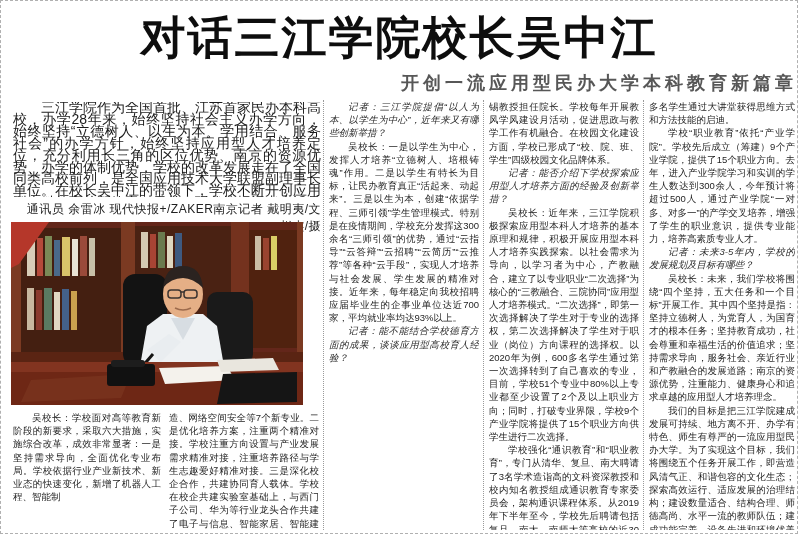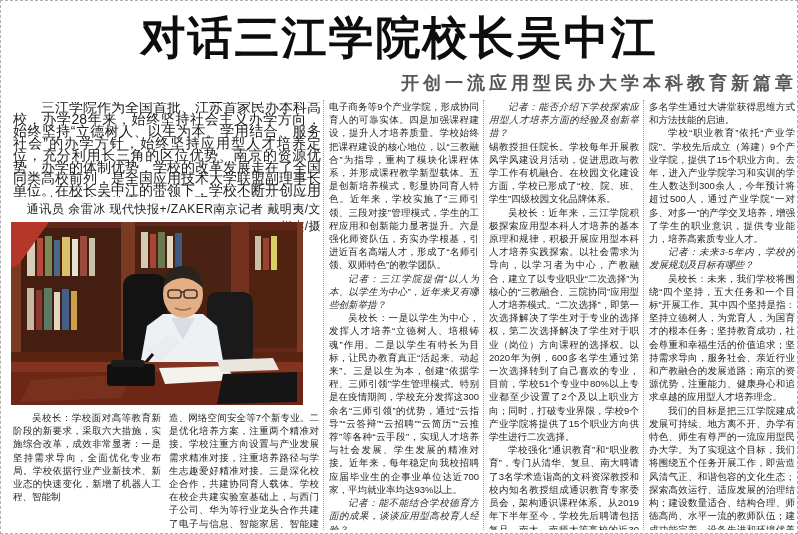--- a/index.html
+++ b/index.html
@@ -135,28 +135,27 @@
     </svg>
   </div>
 
   <div class="col col-1b">
       <p class="para a">吴校长：学校面对高等教育新阶段的新要求，采取六大措施，实施综合改革，成效非常显著：一是坚持需求导向，全面优化专业布局。学校依据行业产业新技术、新业态的快速变化，新增了机器人工程、智能制</p>
     </div>
   <div class="col col-2b">
       <p class="para cont">造、网络空间安全等7个新专业。二是优化培养方案，注重两个精准对接。学校注重方向设置与产业发展需求精准对接，注重培养路径与学生志趣爱好精准对接。三是深化校企合作，共建协同育人载体。学校在校企共建实验室基础上，与西门子公司、华为等行业龙头合作共建了电子与信息、智能家居、智能建造、</p>
     </div>
   <div class="col col-3">
-      <p class="para cont">电子商务等9个产业学院，形成协同育人的可靠实体。四是加强课程建设，提升人才培养质量。学校始终把课程建设的核心地位，以“三教融合”为指导，重构了模块化课程体系，并形成课程教学新型载体。五是创新培养模式，彰显协同育人特色。近年来，学校实施了“三师引领、三段对接”管理模式，学生的工程应用和创新能力显著提升。六是强化师资队伍，夯实办学根基，引进近百名高端人才，形成了“名师引领、双师特色”的教学团队。</p>
       <p class="para q">记者：三江学院提倡“以人为本、以学生为中心”，近年来又有哪些创新举措？</p>
       <p class="para a">吴校长：一是以学生为中心，发挥人才培养“立德树人、培根铸魂”作用。二是以学生有特长为目标，让民办教育真正“活起来、动起来”。三是以生为本，创建“依据学程、三师引领”学生管理模式。特别是在疫情期间，学校充分发挥这300余名“三师引领”的优势，通过“云指导”“云答辩”“云招聘”“云简历”“云推荐”等各种“云手段”，实现人才培养与社会发展、学生发展的精准对接。近年来，每年稳定向我校招聘应届毕业生的企事业单位达近700家，平均就业率均达93%以上。</p>
       <p class="para q">记者：能不能结合学校德育方面的成果，谈谈应用型高校育人经验？</p>
     </div>
   <div class="col col-4">
+      <p class="para cont">锡教授担任院长。学校每年开展教风学风建设月活动，促进思政与教学工作有机融合。在校园文化建设方面，学校已形成了“校、院、班、学生”四级校园文化品牌体系。</p>
       <p class="para q">记者：能否介绍下学校探索应用型人才培养方面的经验及创新举措？</p>
-      <p class="para cont">锡教授担任院长。学校每年开展教风学风建设月活动，促进思政与教学工作有机融合。在校园文化建设方面，学校已形成了“校、院、班、学生”四级校园文化品牌体系。</p>
       <p class="para a">吴校长：近年来，三江学院积极探索应用型本科人才培养的基本原理和规律，积极开展应用型本科人才培养实践探索。以社会需求为导向，以学习者为中心，产教融合，建立了以专业职业“二次选择”为核心的“三教融合、三院协同”应用型人才培养模式。“二次选择”，即第一次选择解决了学生对于专业的选择权，第二次选择解决了学生对于职业（岗位）方向课程的选择权。以2020年为例，600多名学生通过第一次选择转到了自己喜欢的专业，目前，学校51个专业中80%以上专业都至少设置了2个及以上职业方向；同时，打破专业界限，学校9个产业学院将提供了15个职业方向供学生进行二次选择。</p>
       <p class="para a">学校强化“通识教育”和“职业教育”，专门从清华、复旦、南大聘请了3名学术造诣高的文科资深教授和校内知名教授组成通识教育专家委员会，架构通识课程体系。从2019年下半年至今，学校先后聘请包括复旦、南大、南师大等高校的近30名校内外知名教授进校为学生开设“三江通识大讲堂”，迄今已有20000</p>
     </div>
   <div class="col col-5">
       <p class="para cont">多名学生通过大讲堂获得思维方式和方法技能的启迪。</p>
       <p class="para a">学校“职业教育”依托“产业学院”。学校先后成立（筹建）9个产业学院，提供了15个职业方向。去年，进入产业学院学习和实训的学生人数达到300余人，今年预计将超过500人，通过产业学院“一对多、对多一”的产学交叉培养，增强了学生的职业意识，提供专业能力，培养高素质专业人才。</p>
       <p class="para q">记者：未来3-5年内，学校的发展规划及目标有哪些？</p>
       <p class="para a">吴校长：未来，我们学校将围绕“四个坚持，五大任务和一个目标”开展工作。其中四个坚持是指：坚持立德树人，为党育人，为国育才的根本任务；坚持教育成功，社会尊重和幸福生活的价值追求；坚持需求导向，服务社会、亲近行业和产教融合的发展道路；南京的资源优势，注重能力、健康身心和追求卓越的应用型人才培养理念。</p>
       <p class="para a">我们的目标是把三江学院建成发展可持续、地方离不开、办学有特色、师生有尊严的一流应用型民办大学。为了实现这个目标，我们将围绕五个任务开展工作，即营造风清气正、和谐包容的文化生态；探索高效运行、适应发展的治理结构；建设数量适合、结构合理、师德高尚、水平一流的教师队伍；建成功能完善、设备先进和环境优美的智慧校园。最后继续探索发展“三教融合 三院协同”的应用型人才培养模式。</p>
     </div>

